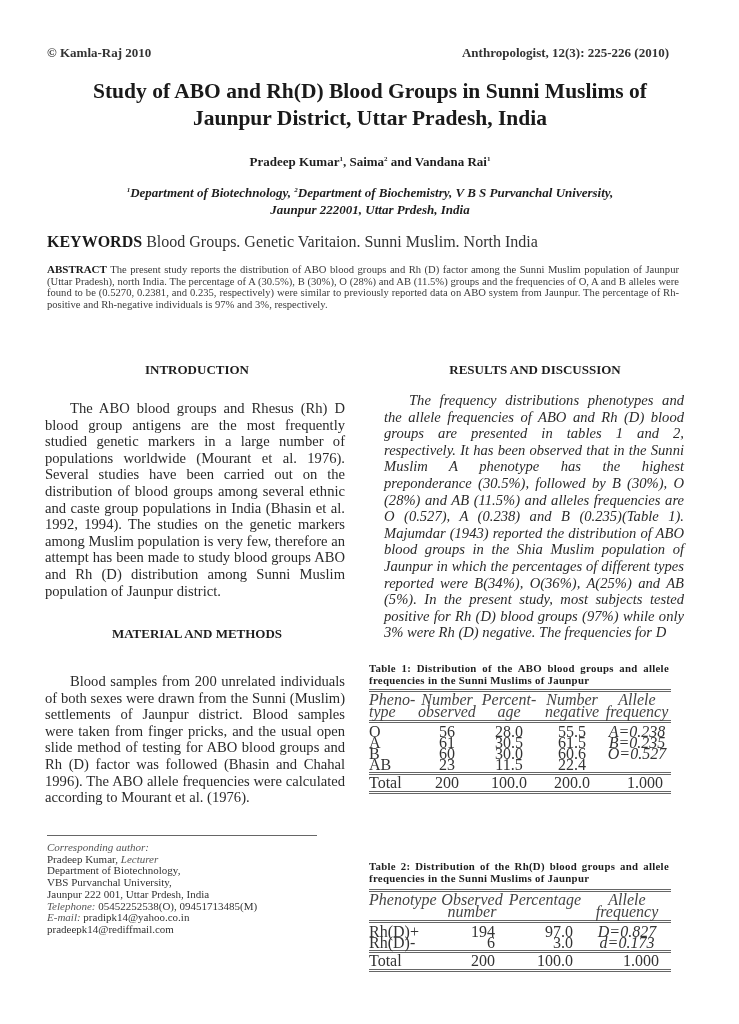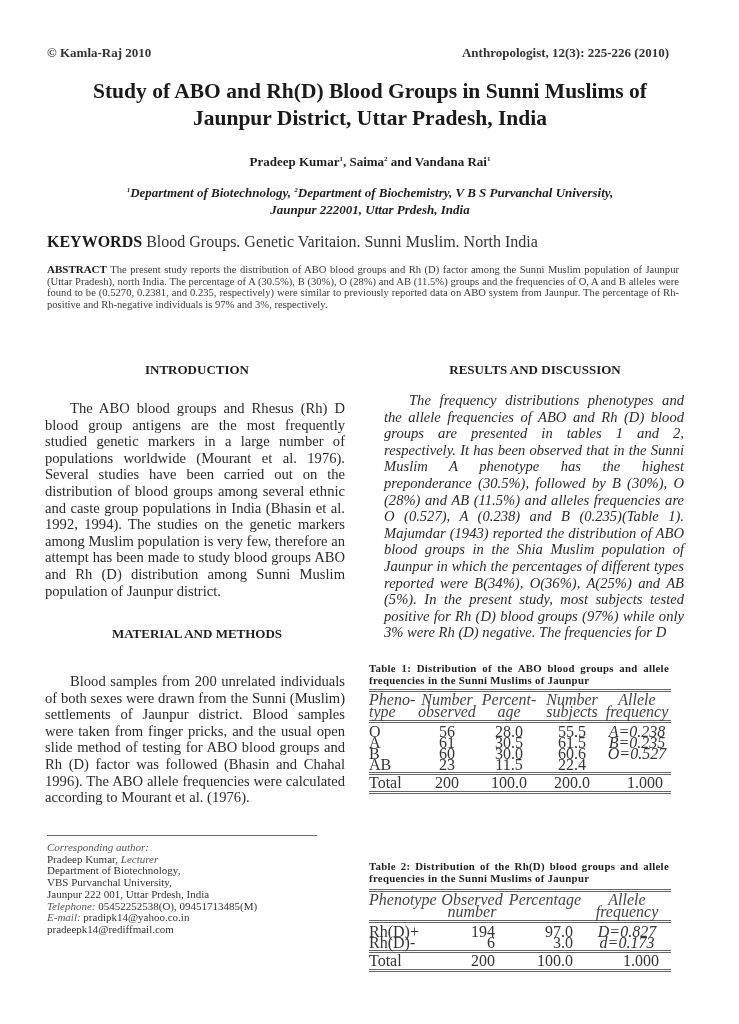--- a/index.html
+++ b/index.html
@@ -85,21 +85,21 @@
   </div>
 
 <div class="abs" style="top:662px; left:369px;">
   <div class="tbl-cap">Table 1: Distribution of the ABO blood groups and allele frequencies in the Sunni Muslims of Jaunpur</div>
   <table class="dt" style="margin-top:3px;">
     <thead>
       <tr>
         <th class="l" style="width:48px"><span>Pheno-</span><br><span>type</span></th>
         <th class="c" style="width:60px"><span>Number</span><br><span>observed</span></th>
         <th class="c" style="width:64px"><span>Percent-</span><br><span>age</span></th>
-        <th class="c" style="width:62px"><span>Number</span><br><span>subjects</span></th>
+        <th class="c" style="width:62px"><span>Number</span><br><span>negative</span></th>
         <th class="c" style="width:68px"><span>Allele</span><br><span>frequency</span></th>
       </tr>
     </thead>
     <tbody>
       <tr class="first">
         <td class="l">O</td>
         <td class="c">56</td>
         <td class="c">28.0</td>
         <td class="c">55.5</td>
         <td class="c ital">A=0.238</td>

